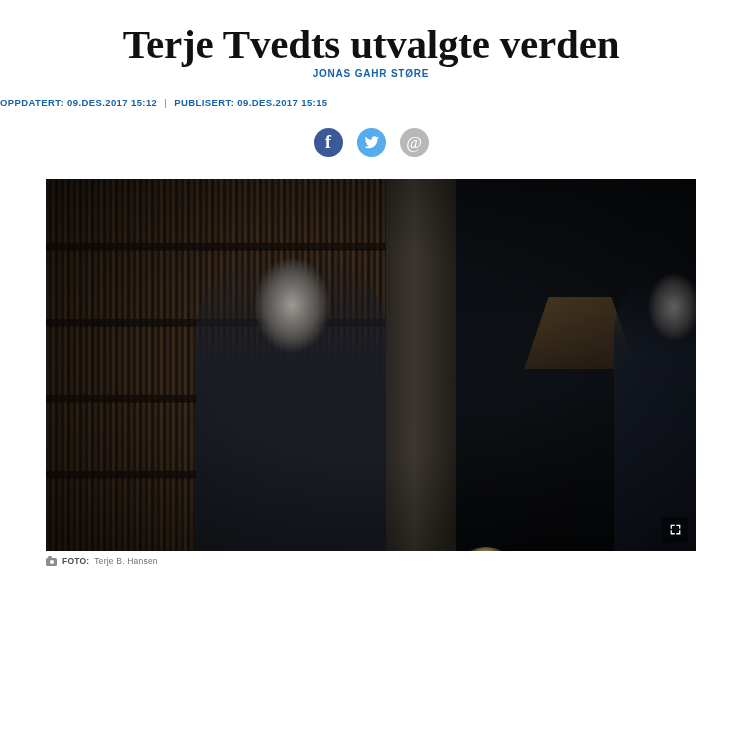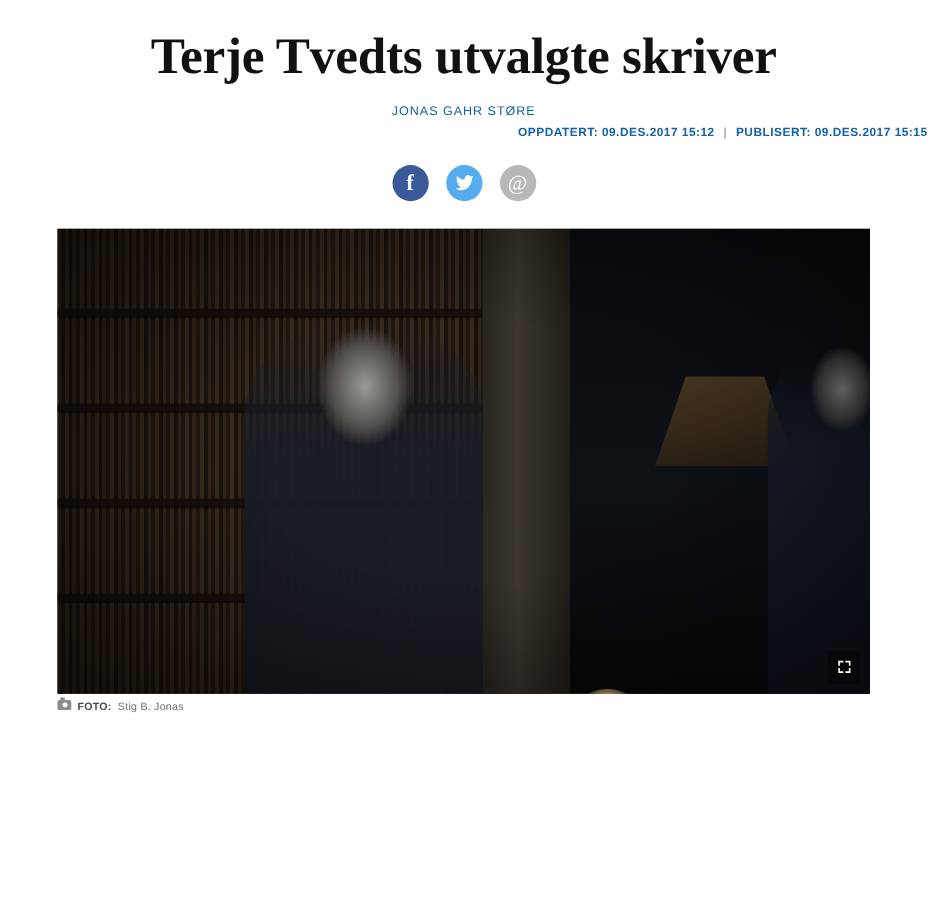--- a/index.html
+++ b/index.html
@@ -27,30 +27,29 @@
     font-weight: bold;
     font-size: 41px;
     line-height: 1.12;
     text-align: center;
     color: #111111;
     margin: 22px 40px 0 40px;
     letter-spacing: -0.2px;
   }
   .byline {
     text-align: center;
-    margin-top: 16px;
     font-size: 10px;
-    font-weight: normal;
+    font-weight: bold;
     letter-spacing: 0.8px;
     color: #1461a8;
     text-transform: uppercase;
   }
   .timestamps {
-    text-align: right;
-    margin-top: 6px;
+    text-align: left;
+    margin-top: 18px;
     font-size: 9.5px;
     font-weight: bold;
     letter-spacing: 0.4px;
     color: #1461a8;
     text-transform: uppercase;
   }
   .timestamps .sep {
     color: #7d7d7d;
     font-weight: normal;
     margin: 0 4px;
@@ -197,21 +196,21 @@
     width: 650px;
     margin: 7px auto 0 auto;
     font-size: 9.5px;
     line-height: 1.45;
     color: #3c3c3c;
   }
   .credit {
     width: 650px;
     margin: 5px auto 0 auto;
     display: flex;
-    align-items: flex-start;
+    align-items: flex-end;
     gap: 5px;
     font-size: 8.5px;
     color: #6d6d6d;
     letter-spacing: 0.2px;
   }
   .credit .label { font-weight: bold; color: #4a4a4a; }
   .cam-icon {
     display: inline-block;
     width: 11px; height: 8px;
     background: #8c8c8c;
@@ -244,21 +243,21 @@
     font-size: 19.5px;
     line-height: 1.38;
     color: #111111;
   }
 </style>
 </head>
 <body>
 
 <div class="page">
 
-  <h1 class="headline">Terje Tvedts utvalgte skriver</h1>
+  <h1 class="headline">Terje Tvedts utvalgte verden</h1>
 
   <div class="byline">
     <span>JONAS GAHR STØRE</span>
   </div>
 
   <div class="timestamps">
     <span>OPPDATERT:</span>
     <span>09.DES.2017 15:12</span>
     <span class="sep">|</span>
     <span>PUBLISERT:</span>
@@ -297,18 +296,18 @@
       </div>
       <div class="expand-btn">
         <svg width="13" height="13" viewBox="0 0 16 16">
           <path fill="#ffffff" d="M2 2h5v1.6H3.6V7H2V2zm12 0v5h-1.6V3.6H9V2h5zM2 14V9h1.6v3.4H7V14H2zm12 0H9v-1.6h3.4V9H14v5z"></path>
         </svg>
       </div>
     </div>
     <div class="credit">
       <span class="cam-icon"></span>
       <span class="label">FOTO:</span>
-      <span>Stig B. Jonas</span>
+      <span>Terje B. Hansen</span>
     </div>
   </figure>
 
 
 </div>
 
 </body></html>

